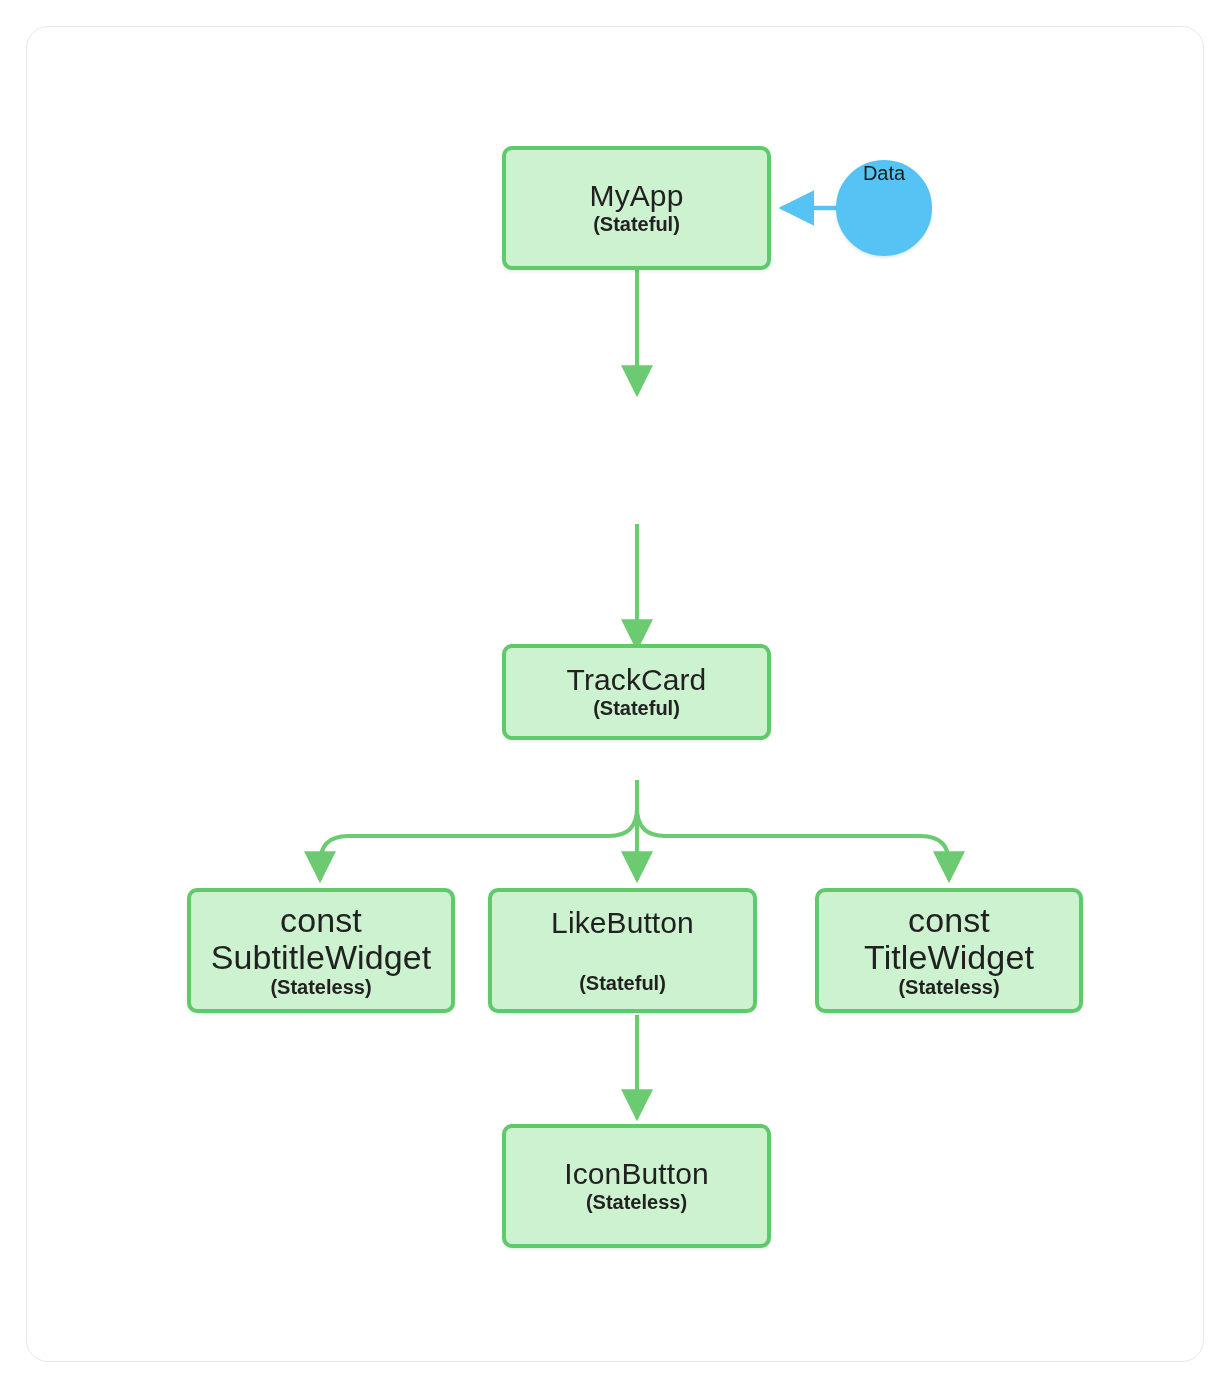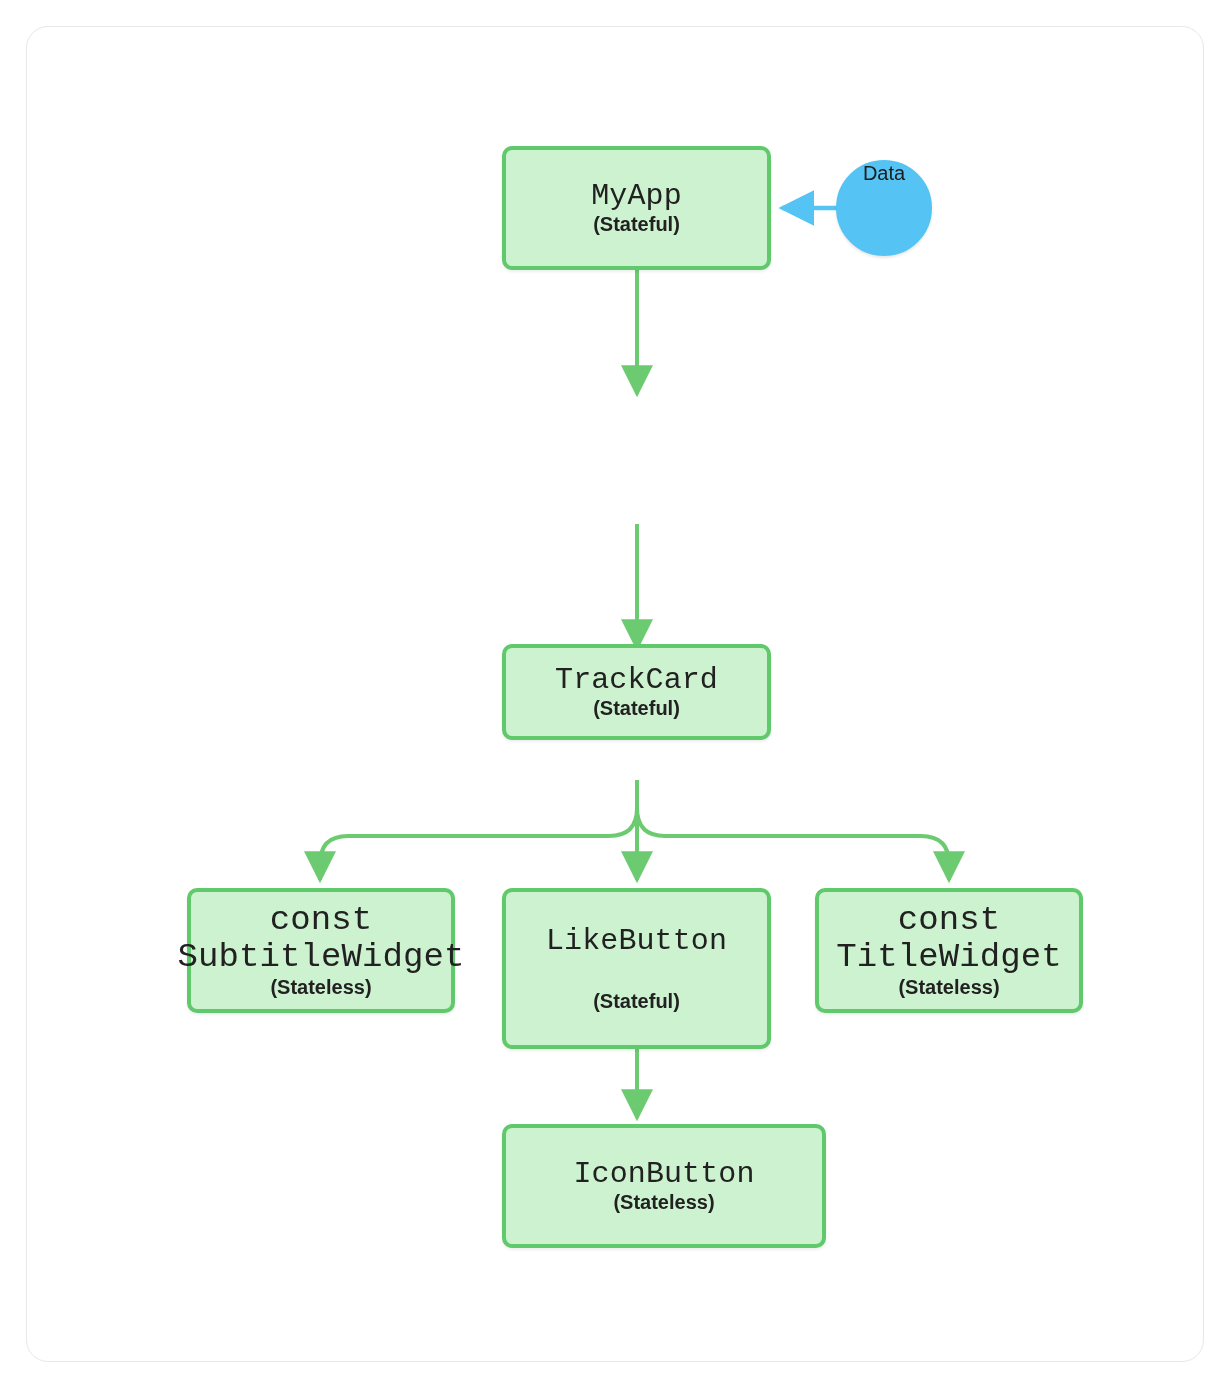--- a/index.html
+++ b/index.html
@@ -50,21 +50,20 @@
     justify-content: center;
     color: #212121;
     text-align: center;
     line-height: 1.08;
   }
   .node .nlabel {
     font-size: 30px;
     font-weight: 400;
     letter-spacing: 0.1px;
     white-space: pre-line;
-    font-family: Liberation Mono, monospace;
   }
   .node .nsub {
     font-size: 20px;
     font-weight: 700;
     margin-top: 2px;
   }
   .node-small .nlabel { font-size: 34px; }
   .circle-node {
     position: absolute;
     box-sizing: border-box;
@@ -141,29 +140,29 @@
     <div class="nlabel">TrackCard</div>
     <div class="nsub">(Stateful)</div>
   </div>
 
   <div class="node node-small" style="left:187px; top:888px; width:268px; height:125px;">
     <div class="nlabel">const
 SubtitleWidget</div>
     <div class="nsub">(Stateless)</div>
   </div>
 
-  <div class="node" style="left:502px; top:888px; width:269px; height:161px;gap:32px;">
+  <div class="node" style="left:488px; top:888px; width:269px; height:125px;gap:32px;">
     <div class="nlabel">LikeButton</div>
     <div class="nsub">(Stateful)</div>
   </div>
 
   <div class="node node-small" style="left:815px; top:888px; width:268px; height:125px;">
     <div class="nlabel">const
 TitleWidget</div>
     <div class="nsub">(Stateless)</div>
   </div>
 
-  <div class="node" style="left:502px; top:1124px; width:324px; height:124px;">
+  <div class="node" style="left:502px; top:1124px; width:269px; height:124px;">
     <div class="nlabel">IconButton</div>
     <div class="nsub">(Stateless)</div>
   </div>
 
 </div>
 
 </body></html>

